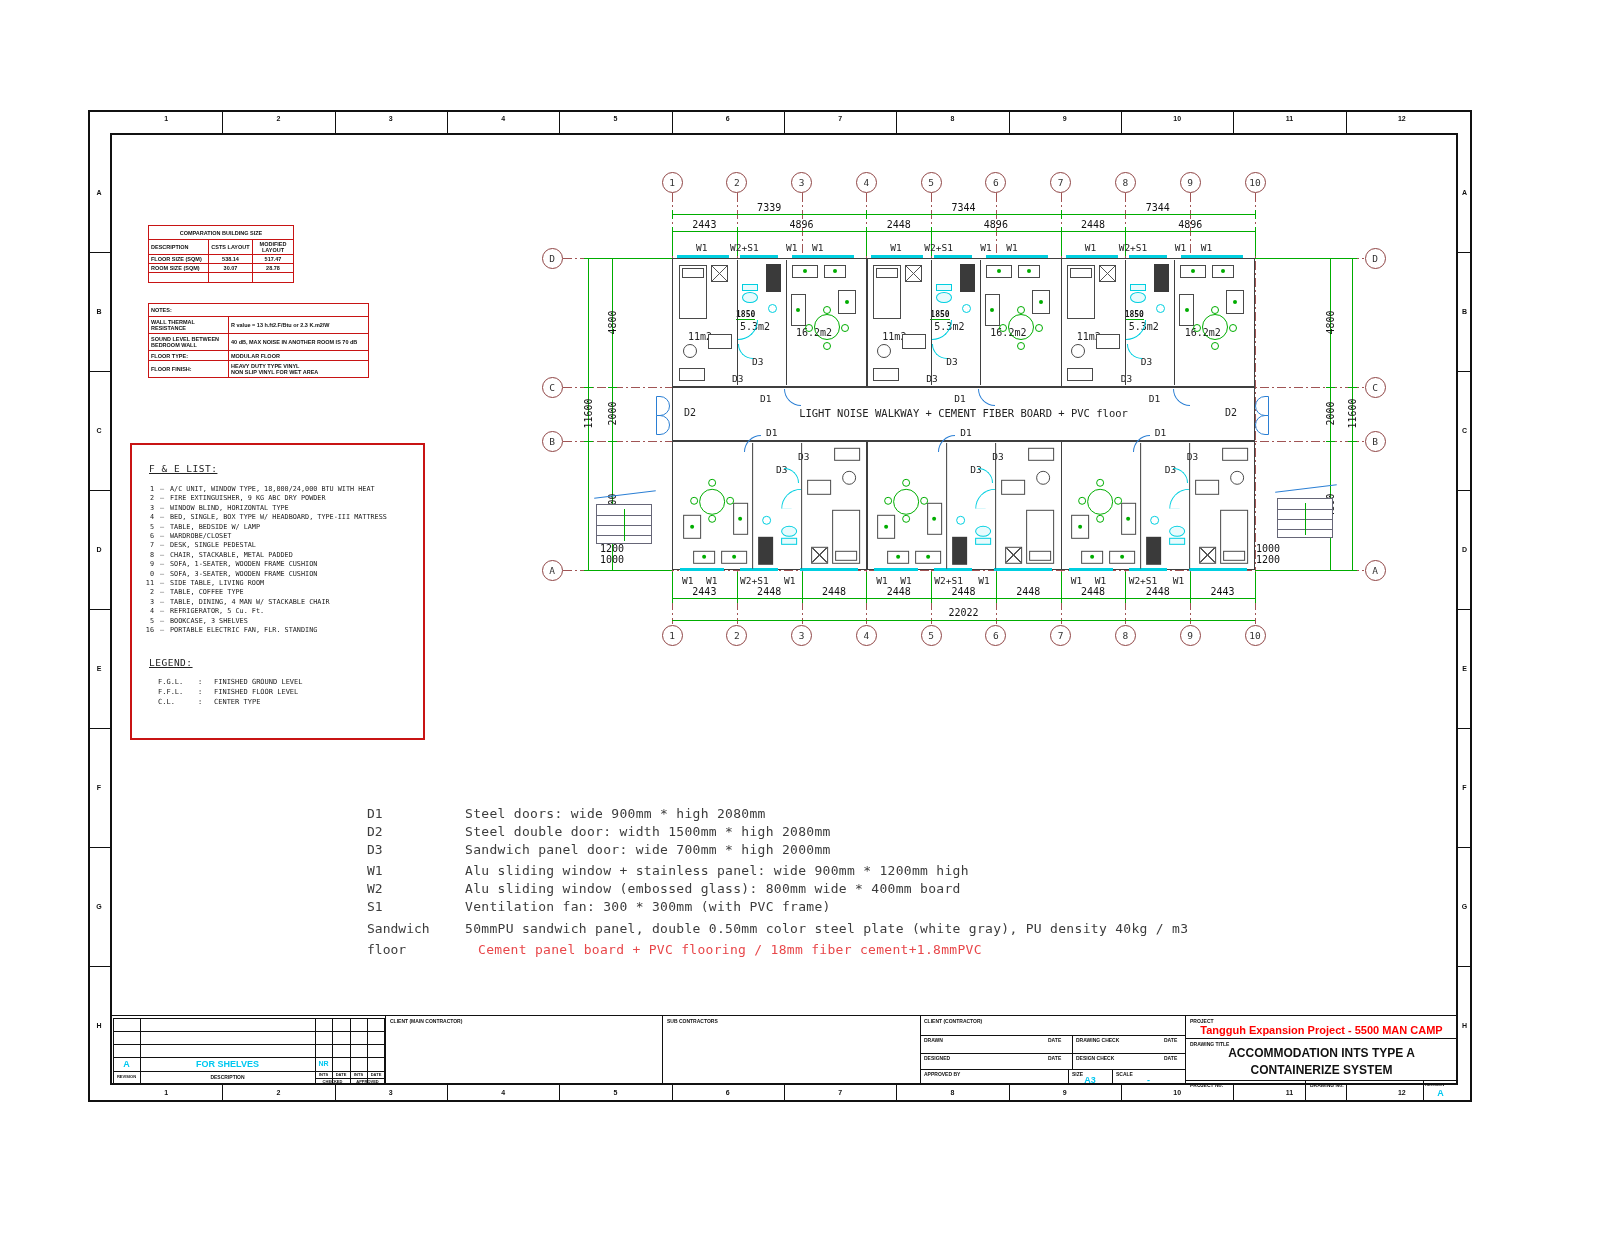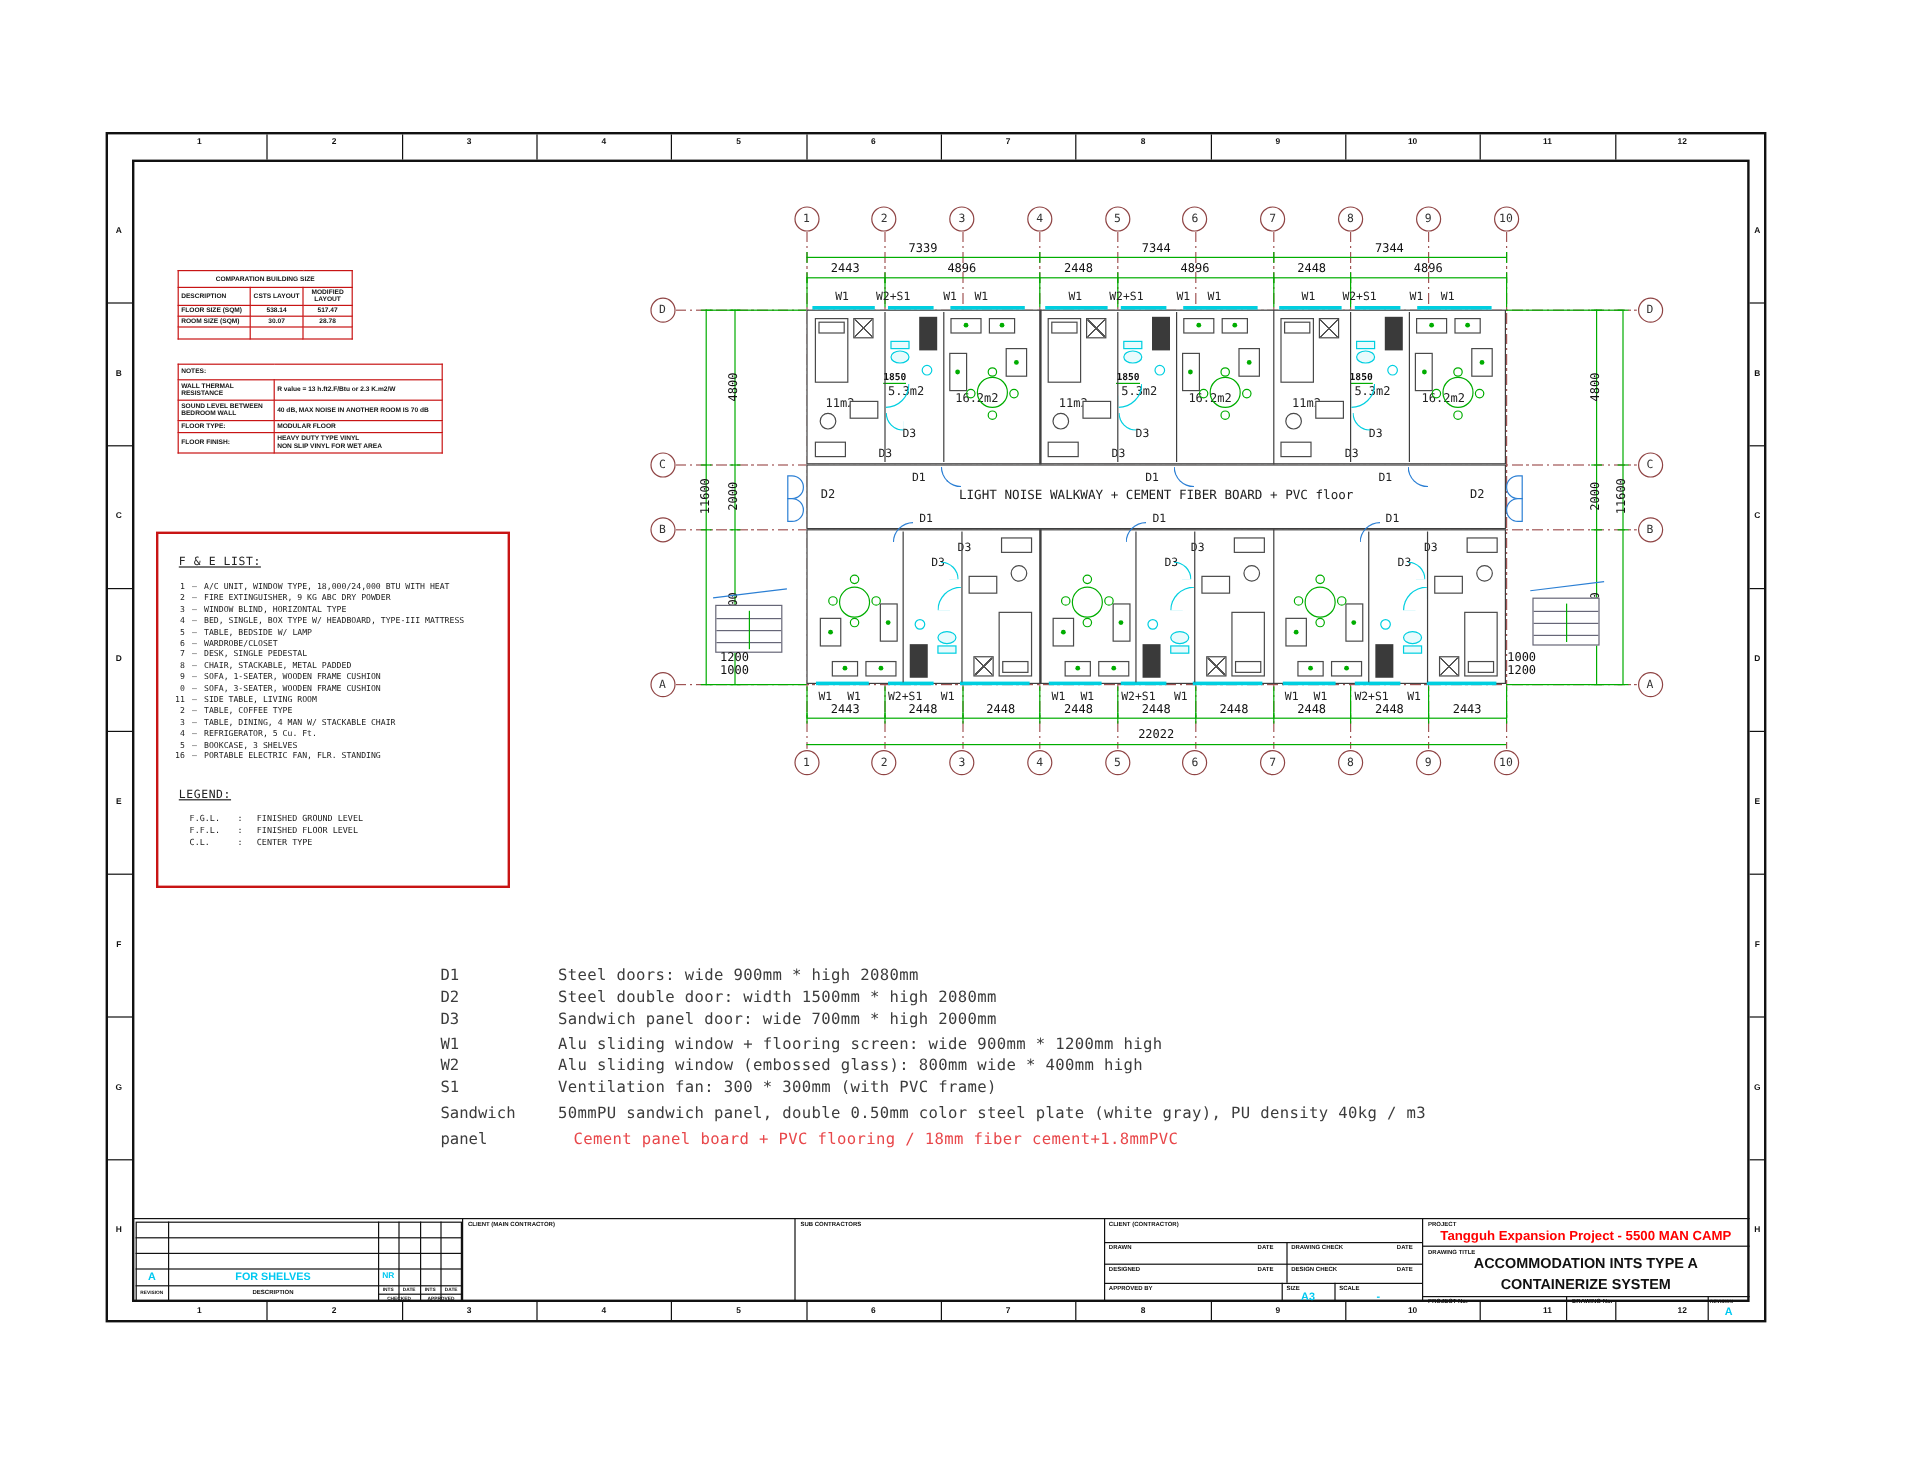--- a/index.html
+++ b/index.html
@@ -127,28 +127,28 @@
   </div>
 
   <div class="abs" id="door-schedule">
       <div style="position: absolute; left: 367px; top: 806px; font: 13px &quot;DejaVu Sans Mono&quot;, monospace; color: rgb(60, 60, 60); white-space: nowrap;">D1</div>
       <div style="position: absolute; left: 465px; top: 806px; font: 13px &quot;DejaVu Sans Mono&quot;, monospace; color: rgb(60, 60, 60); white-space: nowrap; letter-spacing: 0.3px;">Steel doors: wide 900mm * high 2080mm</div>
       <div style="position: absolute; left: 367px; top: 824px; font: 13px &quot;DejaVu Sans Mono&quot;, monospace; color: rgb(60, 60, 60); white-space: nowrap;">D2</div>
       <div style="position: absolute; left: 465px; top: 824px; font: 13px &quot;DejaVu Sans Mono&quot;, monospace; color: rgb(60, 60, 60); white-space: nowrap; letter-spacing: 0.3px;">Steel double door: width 1500mm * high 2080mm</div>
       <div style="position: absolute; left: 367px; top: 842px; font: 13px &quot;DejaVu Sans Mono&quot;, monospace; color: rgb(60, 60, 60); white-space: nowrap;">D3</div>
       <div style="position: absolute; left: 465px; top: 842px; font: 13px &quot;DejaVu Sans Mono&quot;, monospace; color: rgb(60, 60, 60); white-space: nowrap; letter-spacing: 0.3px;">Sandwich panel door: wide 700mm * high 2000mm</div>
       <div style="position: absolute; left: 367px; top: 863px; font: 13px &quot;DejaVu Sans Mono&quot;, monospace; color: rgb(60, 60, 60); white-space: nowrap;">W1</div>
-      <div style="position: absolute; left: 465px; top: 863px; font: 13px &quot;DejaVu Sans Mono&quot;, monospace; color: rgb(60, 60, 60); white-space: nowrap; letter-spacing: 0.3px;">Alu sliding window + flooring screen: wide 900mm * 1200mm high</div>
+      <div style="position: absolute; left: 465px; top: 863px; font: 13px &quot;DejaVu Sans Mono&quot;, monospace; color: rgb(60, 60, 60); white-space: nowrap; letter-spacing: 0.3px;">Alu sliding window + stainless panel: wide 900mm * 1200mm high</div>
       <div style="position: absolute; left: 367px; top: 881px; font: 13px &quot;DejaVu Sans Mono&quot;, monospace; color: rgb(60, 60, 60); white-space: nowrap;">W2</div>
-      <div style="position: absolute; left: 465px; top: 881px; font: 13px &quot;DejaVu Sans Mono&quot;, monospace; color: rgb(60, 60, 60); white-space: nowrap; letter-spacing: 0.3px;">Alu sliding window (embossed glass): 800mm wide * 400mm high</div>
+      <div style="position: absolute; left: 465px; top: 881px; font: 13px &quot;DejaVu Sans Mono&quot;, monospace; color: rgb(60, 60, 60); white-space: nowrap; letter-spacing: 0.3px;">Alu sliding window (embossed glass): 800mm wide * 400mm board</div>
       <div style="position: absolute; left: 367px; top: 899px; font: 13px &quot;DejaVu Sans Mono&quot;, monospace; color: rgb(60, 60, 60); white-space: nowrap;">S1</div>
       <div style="position: absolute; left: 465px; top: 899px; font: 13px &quot;DejaVu Sans Mono&quot;, monospace; color: rgb(60, 60, 60); white-space: nowrap; letter-spacing: 0.3px;">Ventilation fan: 300 * 300mm (with PVC frame)</div>
       <div style="position: absolute; left: 367px; top: 921px; font: 13px &quot;DejaVu Sans Mono&quot;, monospace; color: rgb(60, 60, 60); white-space: nowrap;">Sandwich</div>
       <div style="position: absolute; left: 465px; top: 921px; font: 13px &quot;DejaVu Sans Mono&quot;, monospace; color: rgb(60, 60, 60); white-space: nowrap; letter-spacing: 0.3px;">50mmPU sandwich panel, double 0.50mm color steel plate (white gray), PU density 40kg / m3</div>
-      <div style="position: absolute; left: 367px; top: 942px; font: 13px &quot;DejaVu Sans Mono&quot;, monospace; color: rgb(60, 60, 60); white-space: nowrap;">panel</div>
+      <div style="position: absolute; left: 367px; top: 942px; font: 13px &quot;DejaVu Sans Mono&quot;, monospace; color: rgb(60, 60, 60); white-space: nowrap;">floor</div>
       <div style="position: absolute; left: 478px; top: 942px; font: 13px &quot;DejaVu Sans Mono&quot;, monospace; color: rgb(232, 71, 74); white-space: nowrap; letter-spacing: 0.3px;">Cement panel board + PVC flooring / 18mm fiber cement+1.8mmPVC</div>
     </div>
 
   <div class="abs" id="plan">
       <div class="ddv" style="left: 672px; top: 193px; height: 431px;"></div>
       <div class="ddv" style="left: 736.778px; top: 193px; height: 431px;"></div>
       <div class="ddv" style="left: 801.556px; top: 193px; height: 431px;"></div>
       <div class="ddv" style="left: 866.333px; top: 193px; height: 431px;"></div>
       <div class="ddv" style="left: 931.111px; top: 193px; height: 431px;"></div>
       <div class="ddv" style="left: 995.889px; top: 193px; height: 431px;"></div>

